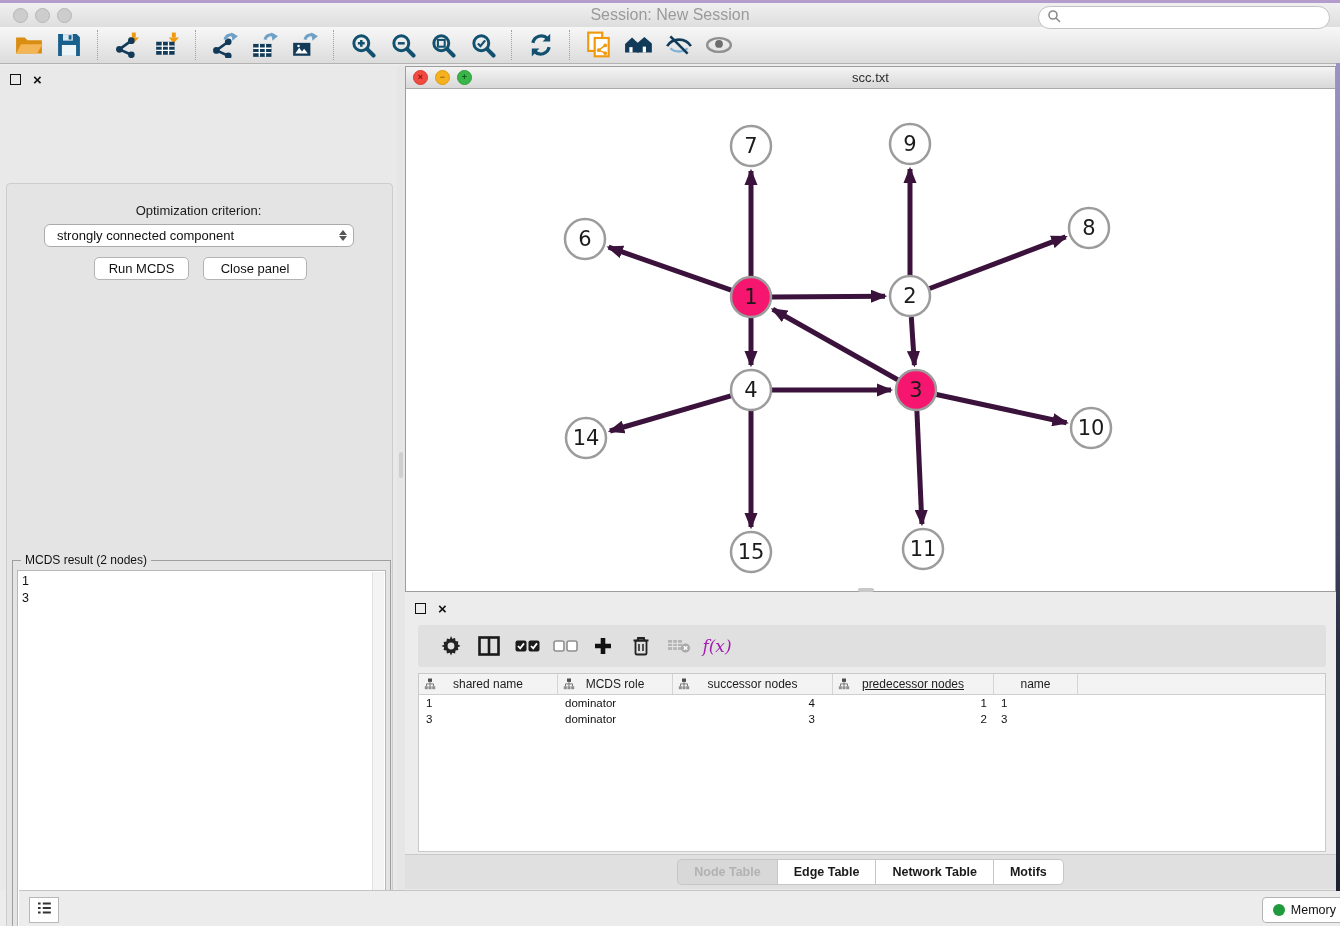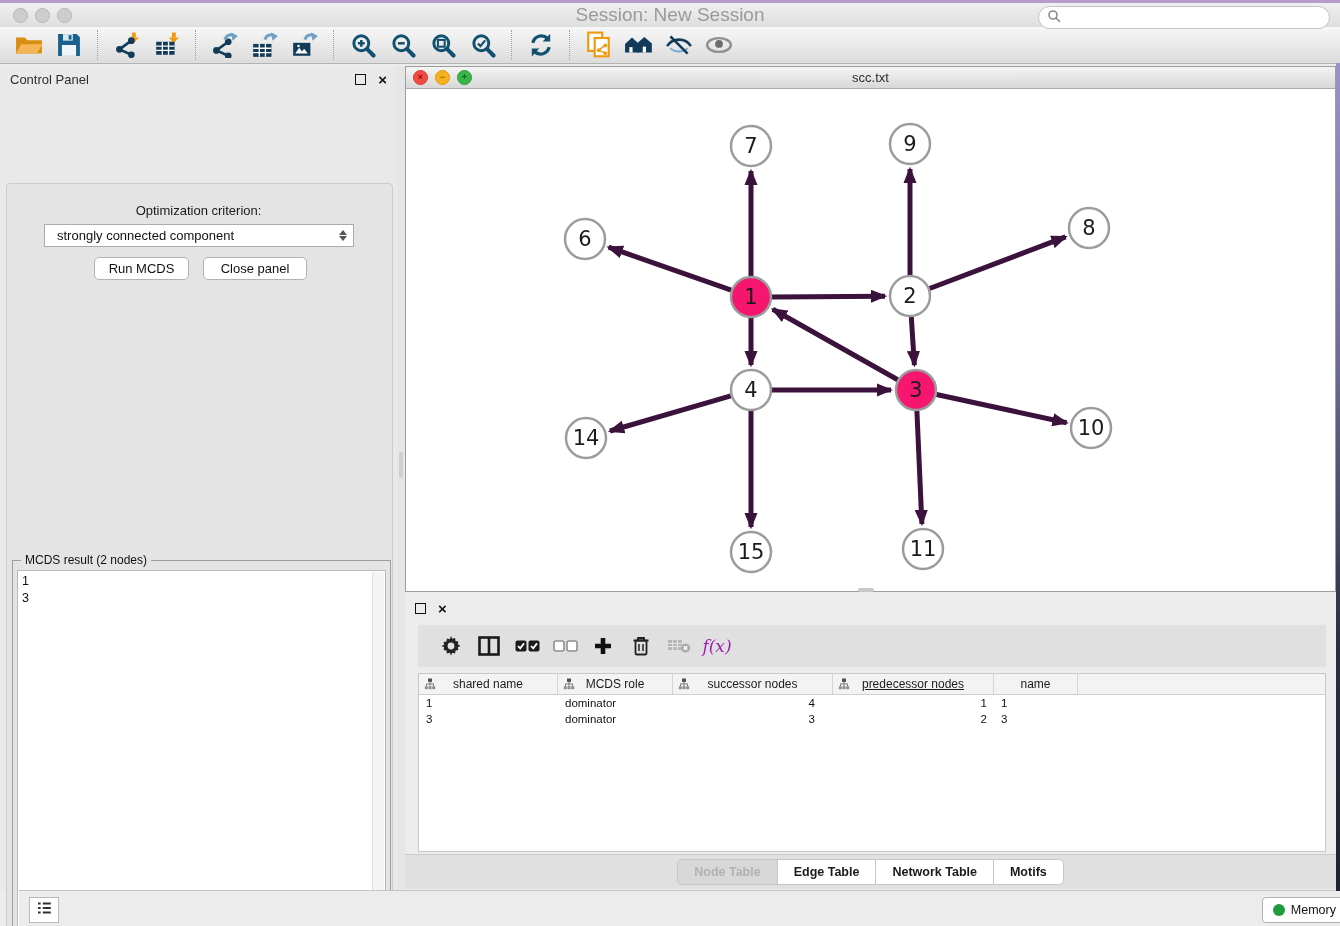--- a/index.html
+++ b/index.html
@@ -8,42 +8,42 @@
   .abs{position:absolute;}
 
   
   #desktop-top{left:0;top:0;width:1340px;height:3px;background:#b49ccd;}
   #desktop-right{right:0;top:63px;width:4px;height:828px;background:linear-gradient(#9c93c4 0%,#6f6d96 35%,#2a2e44 70%,#1e2230 100%);}
 
   
   #titlebar{left:0;top:3px;width:1340px;height:24px;background:linear-gradient(#f0f0f0,#dedede);display:flex;align-items:center;border-bottom:1px solid #c9c9c9;}
   .tl-dot{width:13px;height:13px;border-radius:50%;background:#cdcdcd;border:1px solid #b6b6b6;margin-left:7px;}
   .tl-dot:first-child{margin-left:13px;}
-  #main-title{position:absolute;left:0;right:0;text-align:center;color:#9a9a9a;font-size:19px;}
+  #main-title{position:absolute;left:0;right:0;text-align:center;color:#9a9a9a;font-size:16px;}
 
   
   #toolbar{left:0;top:27px;width:1340px;height:36px;background:linear-gradient(#f7f7f7,#dcdcdc);border-bottom:1px solid #b3b3b3;display:flex;align-items:center;}
   .tb-icon{width:34px;height:30px;display:flex;align-items:center;justify-content:center;margin:0 3px;cursor:default;}
   .tb-sep{width:1px;height:30px;margin:0 8px;border-left:1px dotted #9f9f9f;}
   #search-box{position:absolute;left:1038px;top:6px;width:292px;height:23px;background:#fff;border:1px solid #c2c2c2;border-radius:12px;display:flex;align-items:center;padding-left:8px;box-sizing:border-box;}
 
   
   #control-panel{left:0;top:66px;width:397px;height:824px;background:#e9e9e9;}
   .panel-head{height:26px;display:flex;align-items:center;padding:0 10px;}
   .panel-title{font-size:13px;color:#2e2e2e;flex:1;}
   .win-float{width:9px;height:9px;border:1.5px solid #111;margin-right:12px;}
   .win-close{font-size:15px;font-weight:bold;color:#111;line-height:1;}
   .tabs-row{display:flex;justify-content:center;position:relative;z-index:2;}
   .tab{font-size:12.5px;padding:4px 13px;background:#fff;border:1px solid #c6c6c6;border-right:none;color:#1a1a1a;}
   .tab:first-child{border-top-left-radius:4px;}
   .tab:last-child{border-right:1px solid #c6c6c6;border-top-right-radius:4px;}
   .tab.active{background:#e4e4e4;color:#b8b8b8;border-bottom-color:#e4e4e4;}
   #cp-box{left:6px;top:117px;width:385px;height:760px;background:#e4e4e4;border:1px solid #cdcdcd;border-radius:4px;}
   #opt-label{left:0;top:137px;width:397px;text-align:center;font-size:13px;color:#1a1a1a;}
-  #criterion-select{left:44px;top:158px;width:310px;height:23px;background:#fff;border:1px solid #ababab;border-radius:0;display:flex;align-items:center;padding:0 6px 0 12px;box-sizing:border-box;font-size:13px;color:#111;}
+  #criterion-select{left:44px;top:158px;width:310px;height:23px;background:#fff;border:1px solid #ababab;border-radius:6px;display:flex;align-items:center;padding:0 6px 0 12px;box-sizing:border-box;font-size:13px;color:#111;}
   .stepper{margin-left:auto;display:flex;flex-direction:column;align-items:center;gap:1px;}
   .stepper i{width:0;height:0;border-left:4px solid transparent;border-right:4px solid transparent;display:block;}
   .stepper .up{border-bottom:5px solid #555;}
   .stepper .down{border-top:5px solid #555;}
   .btn{position:absolute;height:23px;background:#fff;border:1px solid #b3b3b3;border-radius:5px;font-size:13px;color:#111;display:flex;align-items:center;justify-content:center;box-sizing:border-box;}
   #run-btn{left:94px;top:191px;width:95px;}
   #closep-btn{left:203px;top:191px;width:104px;}
   #result-group{left:12px;top:494px;width:377px;height:382px;border:1px solid #9f9f9f;}
   #result-legend{position:absolute;left:8px;top:-8px;background:#e4e4e4;padding:0 4px;font-size:12px;color:#111;}
   #result-area{position:absolute;left:4px;top:9px;right:4px;bottom:5px;background:#fff;border:1px solid #b8b8b8;}
@@ -246,21 +246,20 @@
     <span>
       <svg width="14" height="14" viewBox="0 0 14 14">
           <circle cx="6" cy="6" r="4" fill="none" stroke="#8b8b8b" stroke-width="1.6"></circle>
           <path d="M9 9l3.5 3.5" stroke="#8b8b8b" stroke-width="1.6" stroke-linecap="round"></path>
         </svg>
     </span>
   </div>
 
   <div id="control-panel" class="abs">
     <div class="panel-head">
-      <div class="panel-title">Control Panel</div>
       <div class="win-float"></div>
       <div class="win-close">×</div>
     </div>
     <div id="cp-box" class="abs"></div>
     <div id="opt-label" class="abs">Optimization criterion:</div>
     <div id="criterion-select" class="abs">
       <span>strongly connected component</span>
       <span class="stepper">
           <i class="up"></i>
           <i class="down"></i>

